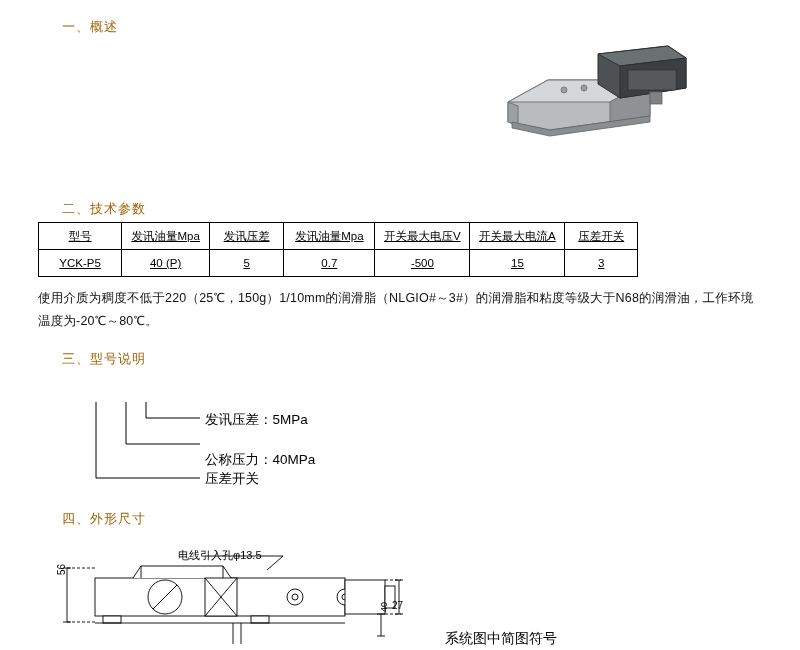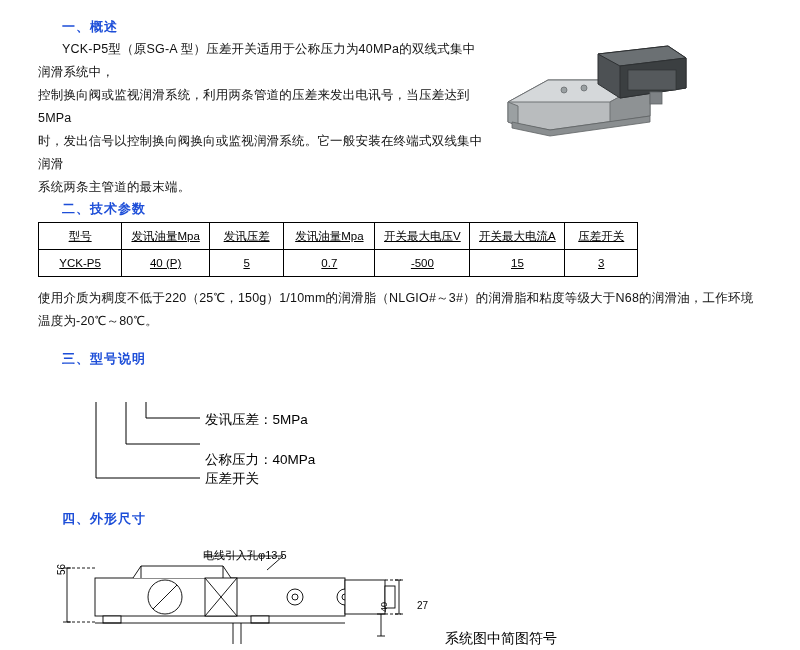--- a/index.html
+++ b/index.html
@@ -17,22 +17,22 @@
   }
   .page {
     position: absolute;
     left: 0; top: 0;
     width: 800px;
     height: 650px;
   }
   .sect-head {
     position: absolute;
     font-size: 13px;
-    font-weight: bold;
-    color: #1d4ed8;
+    font-weight: normal;
+    color: #a16207;
     letter-spacing: 1px;
     white-space: nowrap;
   }
   .para {
     position: absolute;
     font-size: 12.5px;
     line-height: 23px;
     color: #111;
     letter-spacing: 0.2px;
   }
@@ -99,21 +99,20 @@
     position: absolute;
     left: 55px;
     top: 540px;
     width: 400px;
     height: 105px;
   }
   .dim-label {
     position: absolute;
     font-size: 10px;
     white-space: nowrap;
-    margin-left: 25px;
   }
   #dim-hole { left: 178px; top: 548px; font-size: 11px; }
   #sym-caption {
     position: absolute;
     left: 445px;
     top: 630px;
     font-size: 14px;
     white-space: nowrap;
   }
   .v56 {
@@ -132,26 +131,20 @@
     transform-origin: left top;
   }
 </style>
 </head>
 <body>
 
 <div class="page">
 
   <div class="sect-head" id="sec1-head">一、概述</div>
 
-  <div class="para" id="sec1-body">
-    <span class="ln ind">YCK-P5型（原SG-A 型）压差开关适用于公称压力为40MPa的双线式集中润滑系统中，</span>
-    <span class="ln">控制换向阀或监视润滑系统，利用两条管道的压差来发出电讯号，当压差达到5MPa</span>
-    <span class="ln">时，发出信号以控制换向阀换向或监视润滑系统。它一般安装在终端式双线集中润滑</span>
-    <span class="ln">系统两条主管道的最末端。</span>
-  </div>
 
   <div class="photo">
     <svg width="190" height="100" viewBox="0 0 190 100">
 
       <polygon points="8,62 48,40 150,40 150,76 50,90 8,82" fill="#b9bcbe" stroke="#6f7274" stroke-width="1"></polygon>
       <polygon points="8,62 48,40 150,40 110,62 8,62" fill="#d5d8da" stroke="#6f7274" stroke-width="1"></polygon>
       <polygon points="110,62 150,40 150,76 110,82" fill="#8e9294" stroke="#6f7274" stroke-width="1"></polygon>
 
       <polygon points="8,62 8,82 18,86 18,66" fill="#9ba0a2" stroke="#6f7274" stroke-width="1"></polygon>
 

